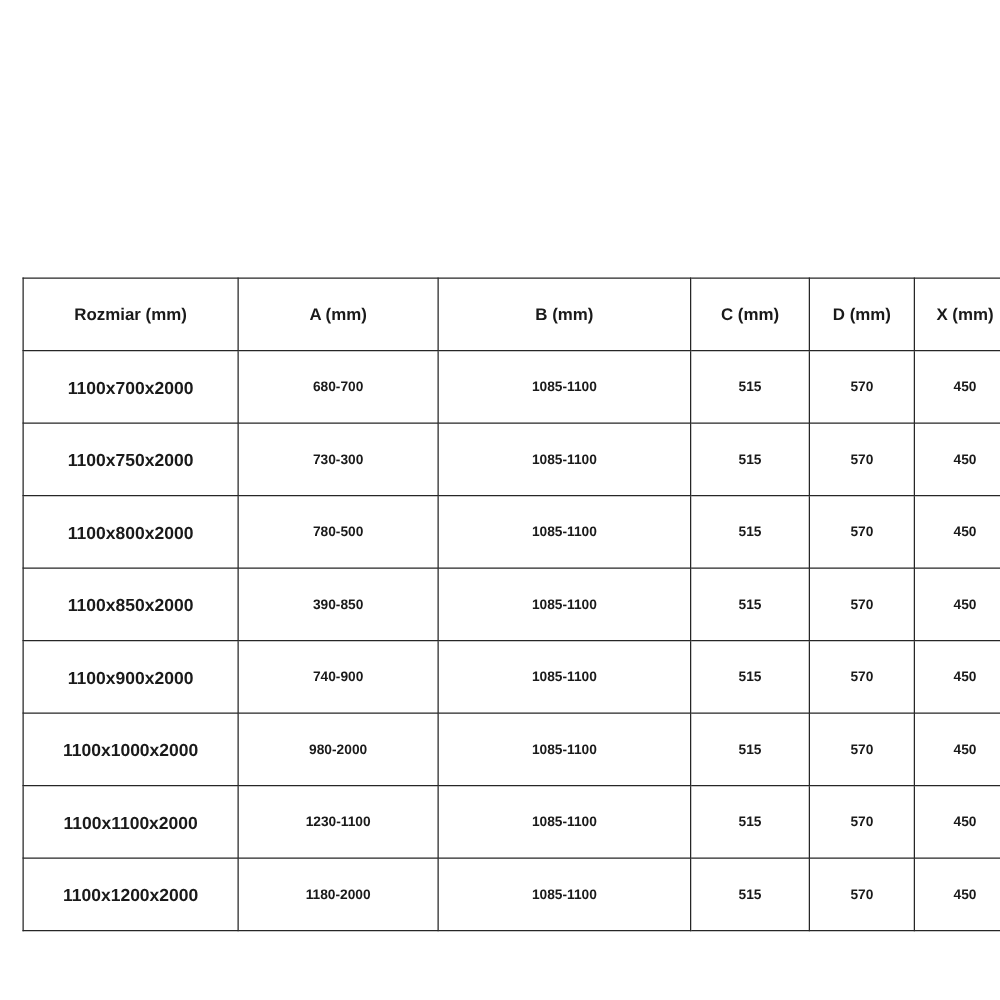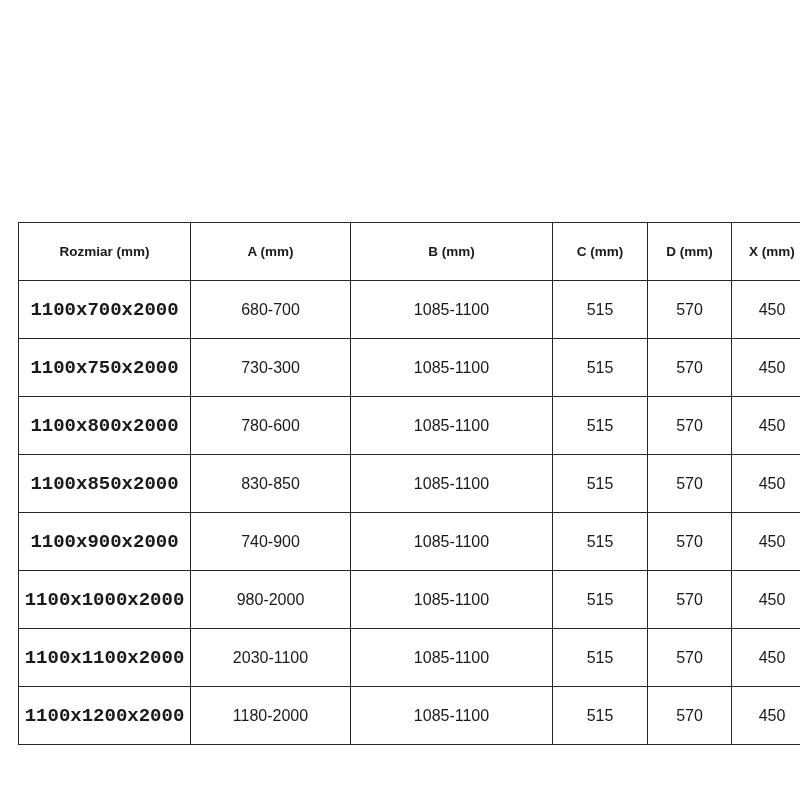--- a/index.html
+++ b/index.html
@@ -36,26 +36,25 @@
     box-sizing: border-box;
     white-space: nowrap;
     overflow: hidden;
   }
   table.size-table th {
     font-weight: bold;
     font-size: 13.5px;
   }
   table.size-table td.size-cell {
     font-weight: bold;
-    font-size: 19px;
-    font-family: Liberation Mono, monospace;
+    font-size: 14px;
   }
   table.size-table td.val-cell {
-    font-weight: normal;
-    font-size: 16px;
+    font-weight: bold;
+    font-size: 11px;
   }
   
   col.c0 { width: 172px; }
   col.c1 { width: 160px; }
   col.c2 { width: 202px; }
   col.c3 { width: 95px; }
   col.c4 { width: 84px; }
   col.c5 { width: 81px; }
 </style>
 </head>
@@ -93,29 +92,29 @@
       <tr>
         <td class="size-cell">1100x750x2000</td>
         <td class="val-cell">730-300</td>
         <td class="val-cell">1085-1100</td>
         <td class="val-cell">515</td>
         <td class="val-cell">570</td>
         <td class="val-cell">450</td>
       </tr>
       <tr>
         <td class="size-cell">1100x800x2000</td>
-        <td class="val-cell">780-600</td>
+        <td class="val-cell">780-500</td>
         <td class="val-cell">1085-1100</td>
         <td class="val-cell">515</td>
         <td class="val-cell">570</td>
         <td class="val-cell">450</td>
       </tr>
       <tr>
         <td class="size-cell">1100x850x2000</td>
-        <td class="val-cell">830-850</td>
+        <td class="val-cell">390-850</td>
         <td class="val-cell">1085-1100</td>
         <td class="val-cell">515</td>
         <td class="val-cell">570</td>
         <td class="val-cell">450</td>
       </tr>
       <tr>
         <td class="size-cell">1100x900x2000</td>
         <td class="val-cell">740-900</td>
         <td class="val-cell">1085-1100</td>
         <td class="val-cell">515</td>
@@ -125,21 +124,21 @@
       <tr>
         <td class="size-cell">1100x1000x2000</td>
         <td class="val-cell">980-2000</td>
         <td class="val-cell">1085-1100</td>
         <td class="val-cell">515</td>
         <td class="val-cell">570</td>
         <td class="val-cell">450</td>
       </tr>
       <tr>
         <td class="size-cell">1100x1100x2000</td>
-        <td class="val-cell">2030-1100</td>
+        <td class="val-cell">1230-1100</td>
         <td class="val-cell">1085-1100</td>
         <td class="val-cell">515</td>
         <td class="val-cell">570</td>
         <td class="val-cell">450</td>
       </tr>
       <tr>
         <td class="size-cell">1100x1200x2000</td>
         <td class="val-cell">1180-2000</td>
         <td class="val-cell">1085-1100</td>
         <td class="val-cell">515</td>

